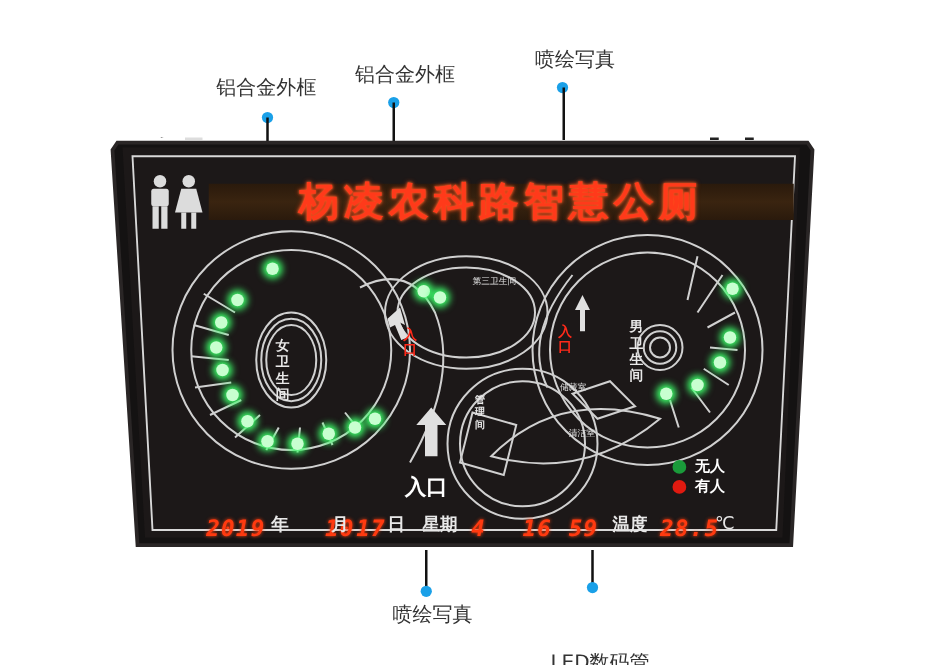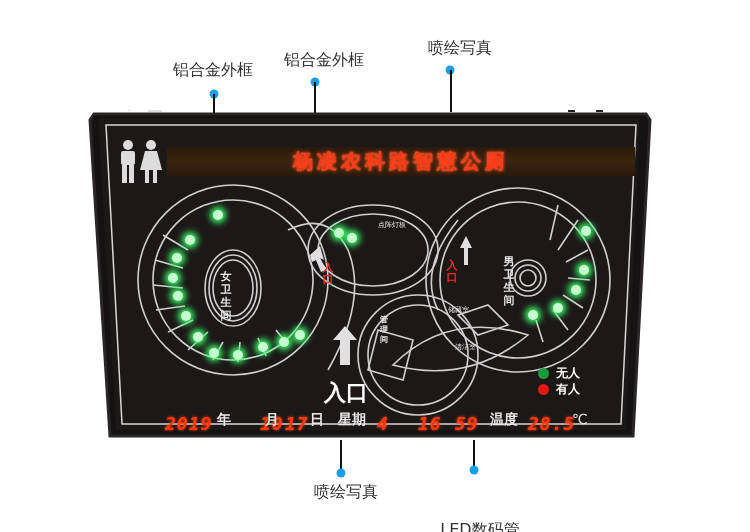--- a/index.html
+++ b/index.html
@@ -22,36 +22,36 @@
       position: absolute; left: 88px; top: 110px; width: 565px; height: 330px;
     }
     .frame svg { position: absolute; left: 0; top: 0; }
 
     .ticker {
       position: absolute; left: 167px; top: 147px; width: 468px; height: 29px;
       background: linear-gradient(180deg, #2a1a0c 0%, #3a2410 50%, #2a1a0c 100%);
       display: flex; align-items: center; justify-content: center;
     }
     .ticker-text {
-      color: #ff3a1a; font-size: 20px; letter-spacing: 4px; font-weight: bold;
+      color: #ff3a1a; font-size: 32px; letter-spacing: 4px; font-weight: bold;
       text-shadow: 0 0 4px #ff4a1a, 0 0 2px #ff7a3a;
       font-family: "DejaVu Sans Mono", monospace;
     }
 
     .seg { color: #ff3a10; font-family: "DejaVu Sans Mono", monospace; font-weight: bold; font-style: italic;
            text-shadow: 0 0 3px #ff4010; font-size: 18px; position: absolute; top: 413px; letter-spacing: 1px; }
     .seg-label { color: #e8e8e8; font-size: 14px; font-weight: bold; position: absolute; top: 411px; }
 
     .legend-dot { position: absolute; width: 11px; height: 11px; border-radius: 50%; }
     .legend-text { position: absolute; color: #ffffff; font-size: 12px; font-weight: bold; }
 
     .small-label { position: absolute; color: #e0e0e0; font-size: 7px; white-space: nowrap; }
     .vert-label { position: absolute; color: #e8e8e8; font-size: 11px; font-weight: bold; width: 12px; line-height: 13px; text-align: center; }
     .red-label { position: absolute; color: #ff2a1a; font-size: 11px; font-weight: bold; width: 12px; line-height: 12px; text-align: center; }
-    .entrance-label { position: absolute; color: #ffffff; font-size: 22px; font-weight: bold; }
+    .entrance-label { position: absolute; color: #ffffff; font-size: 17px; font-weight: bold; }
   </style>
 </head>
 <body>
 
 <div>
   <div class="callout-label" style="left:213px; top:60px;">铝合金外框</div>
   <div class="callout-dot" style="left:214px; top:94px;"></div>
   <div class="callout-line" style="left:213px; top:94px; height:118px;"></div>
 </div>
 <div>
@@ -127,21 +127,21 @@
 
     <g fill="#e0e0e0">
       <path d="M245 230 L257 216 L269 230 L262 230 L262 255 L252 255 L252 230 Z"></path>
       <path d="M222 145 L232 136 L236 150 L232 148 L238 160 L233 162 L228 150 L224 152 Z"></path>
       <path d="M372 138 L378 126 L384 138 L380 138 L380 155 L376 155 L376 138 Z"></path>
     </g>
   </svg>
 
   <div class="vert-label" style="left:132px; top:160px;">女<br>卫<br>生<br>间</div>
   <div class="vert-label" style="left:415px; top:145px;">男<br>卫<br>生<br>间</div>
-  <div class="small-label" style="left:290px; top:110px;">点阵灯板</div>
+  <div class="small-label" style="left:290px; top:110px;">第三卫生间</div>
   <div class="vert-label" style="left:290px; top:205px; font-size:8px; line-height:10px;">管<br>理<br>间</div>
   <div class="small-label" style="left:360px; top:195px;">储藏室</div>
   <div class="small-label" style="left:367px; top:232px;">清洁室</div>
 
   <div class="red-label" style="left:234px; top:152px;">入<br>口</div>
   <div class="red-label" style="left:358px; top:150px;">入<br>口</div>
   <div class="entrance-label" style="left:236px; top:268px;">入口</div>
 
   <div class="legend-dot" style="left:450px; top:258px; background:#1a9a3a;"></div>
   <div class="legend-text" style="left:468px; top:255px;">无人</div>

